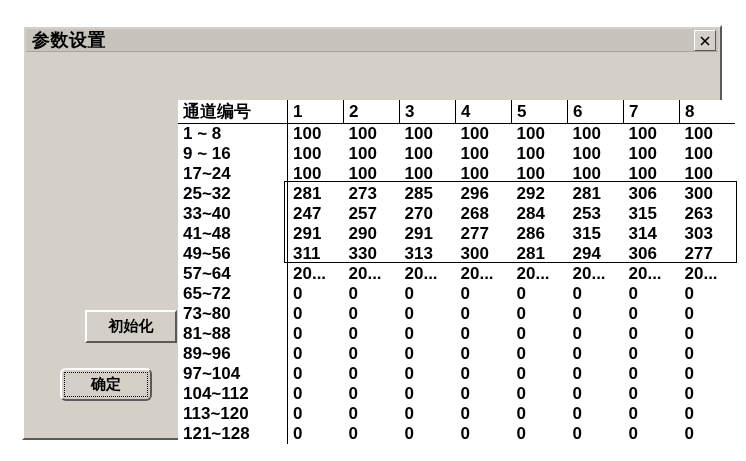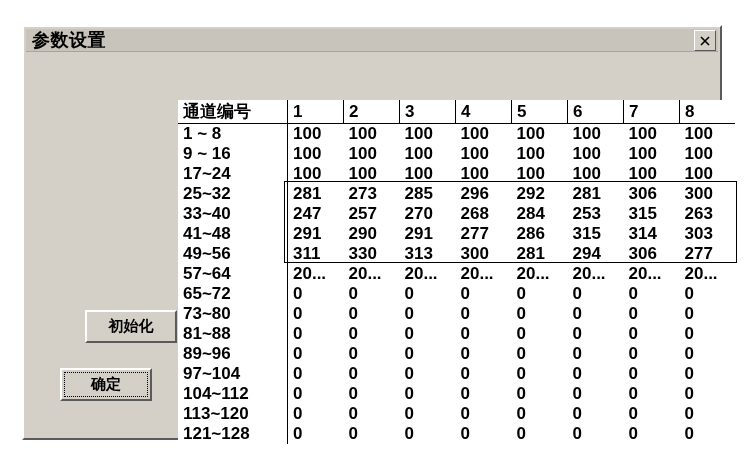--- a/index.html
+++ b/index.html
@@ -80,21 +80,21 @@
     font-size: 15px;
     font-weight: bold;
     color: #000000;
     display: flex;
     align-items: center;
     justify-content: center;
     cursor: pointer;
     box-sizing: border-box;
   }
   .btn-init  { left: 36px; top: 258px; margin-left: 25px; }
-  .btn-ok    { left: 36px; top: 316px; }
+  .btn-ok    { left: 36px; top: 316px; border-radius: 6px; }
   .btn-cancel{ left: 36px; top: 375px; }
   .btn-ok .inner {
     position: absolute;
     left: 2px; top: 2px; right: 2px; bottom: 2px;
     border: 1px dotted #000000;
     pointer-events: none;
   }
 
   
   .table-wrap {

